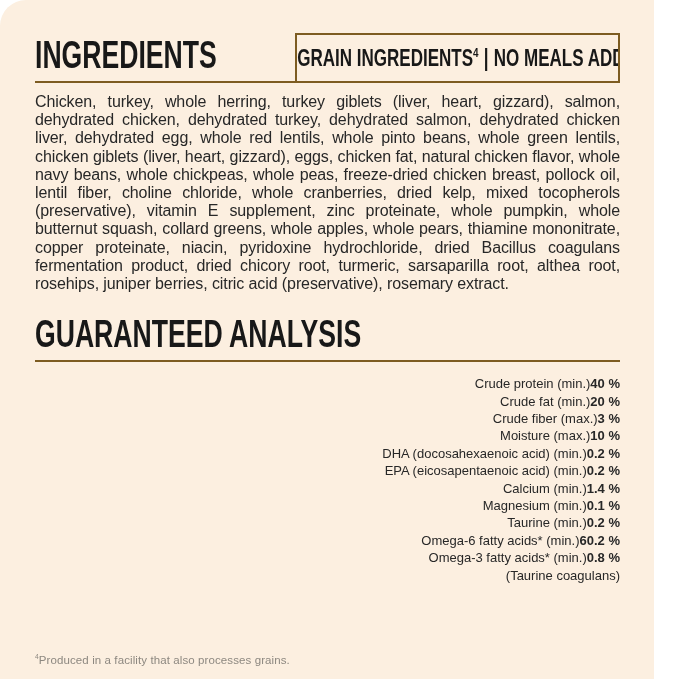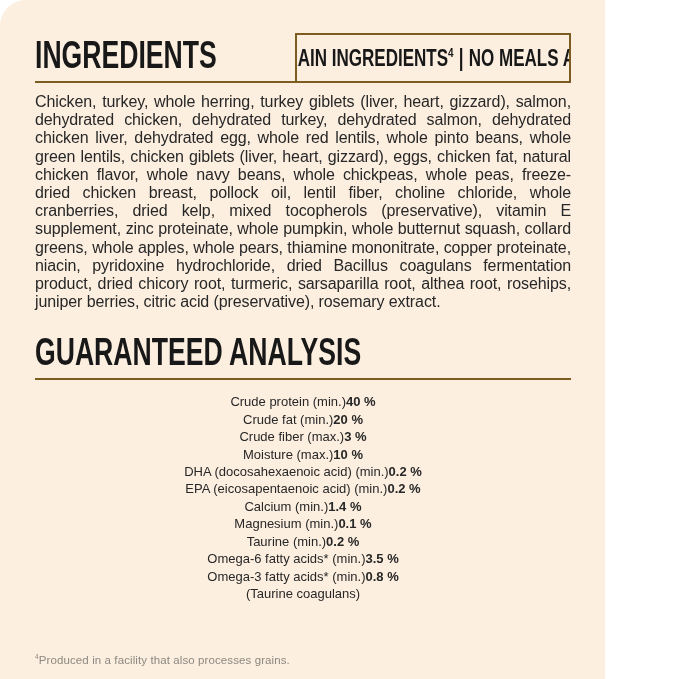--- a/index.html
+++ b/index.html
@@ -10,21 +10,21 @@
     --muted:#8d8880;
   }
   html,body{margin:0;padding:0;}
   body{
     font-family:"Liberation Sans", sans-serif;
     background:#ffffff;
     width:679px;height:679px;overflow:hidden;
   }
   .sheet{
     position:relative;
-    width:605px;height:679px;
+    width:654px;height:679px;
     background:#ffffff;
   }
   .inner{
     position:absolute;inset:0;
     background:var(--bg);
     border-top-left-radius:26px;
   }
   
   .section-header{
     margin:33px 34px 0 35px;
@@ -65,21 +65,21 @@
     font-size:16px;line-height:18.2px;
     letter-spacing:-0.1px;
     color:var(--body);
     text-align:justify;
   }
   .table{
     margin:13px 34px 0 35px;
     font-size:13px;line-height:17.4px;
     color:var(--body);
   }
-  .row{display:flex;justify-content:center;}
+  .row{display:flex;justify-content:flex-end;}
   .row .lbl{text-align:left;}
   .row .val{text-align:right;white-space:nowrap;font-weight:bold;}
   .footnote{
     position:absolute;left:35px;bottom:13px;margin:0;
     font-size:11.5px;color:var(--muted);letter-spacing:0.1px;
   }
 </style>
 </head>
 <body>
 
@@ -131,21 +131,21 @@
         <div class="row">
           <span class="lbl">Magnesium (min.)</span>
           <span class="val">0.1 %</span>
         </div>
         <div class="row">
           <span class="lbl">Taurine (min.)</span>
           <span class="val">0.2 %</span>
         </div>
         <div class="row">
           <span class="lbl">Omega-6 fatty acids* (min.)</span>
-          <span class="val">3.5 %</span>
+          <span class="val">60.2 %</span>
         </div>
         <div class="row">
           <span class="lbl">Omega-3 fatty acids* (min.)</span>
           <span class="val">0.8 %</span>
         </div>
         <div class="row">
         </div>
         <div class="row">
           <span class="lbl">(Taurine coagulans)</span>
           <span class="val"></span>

